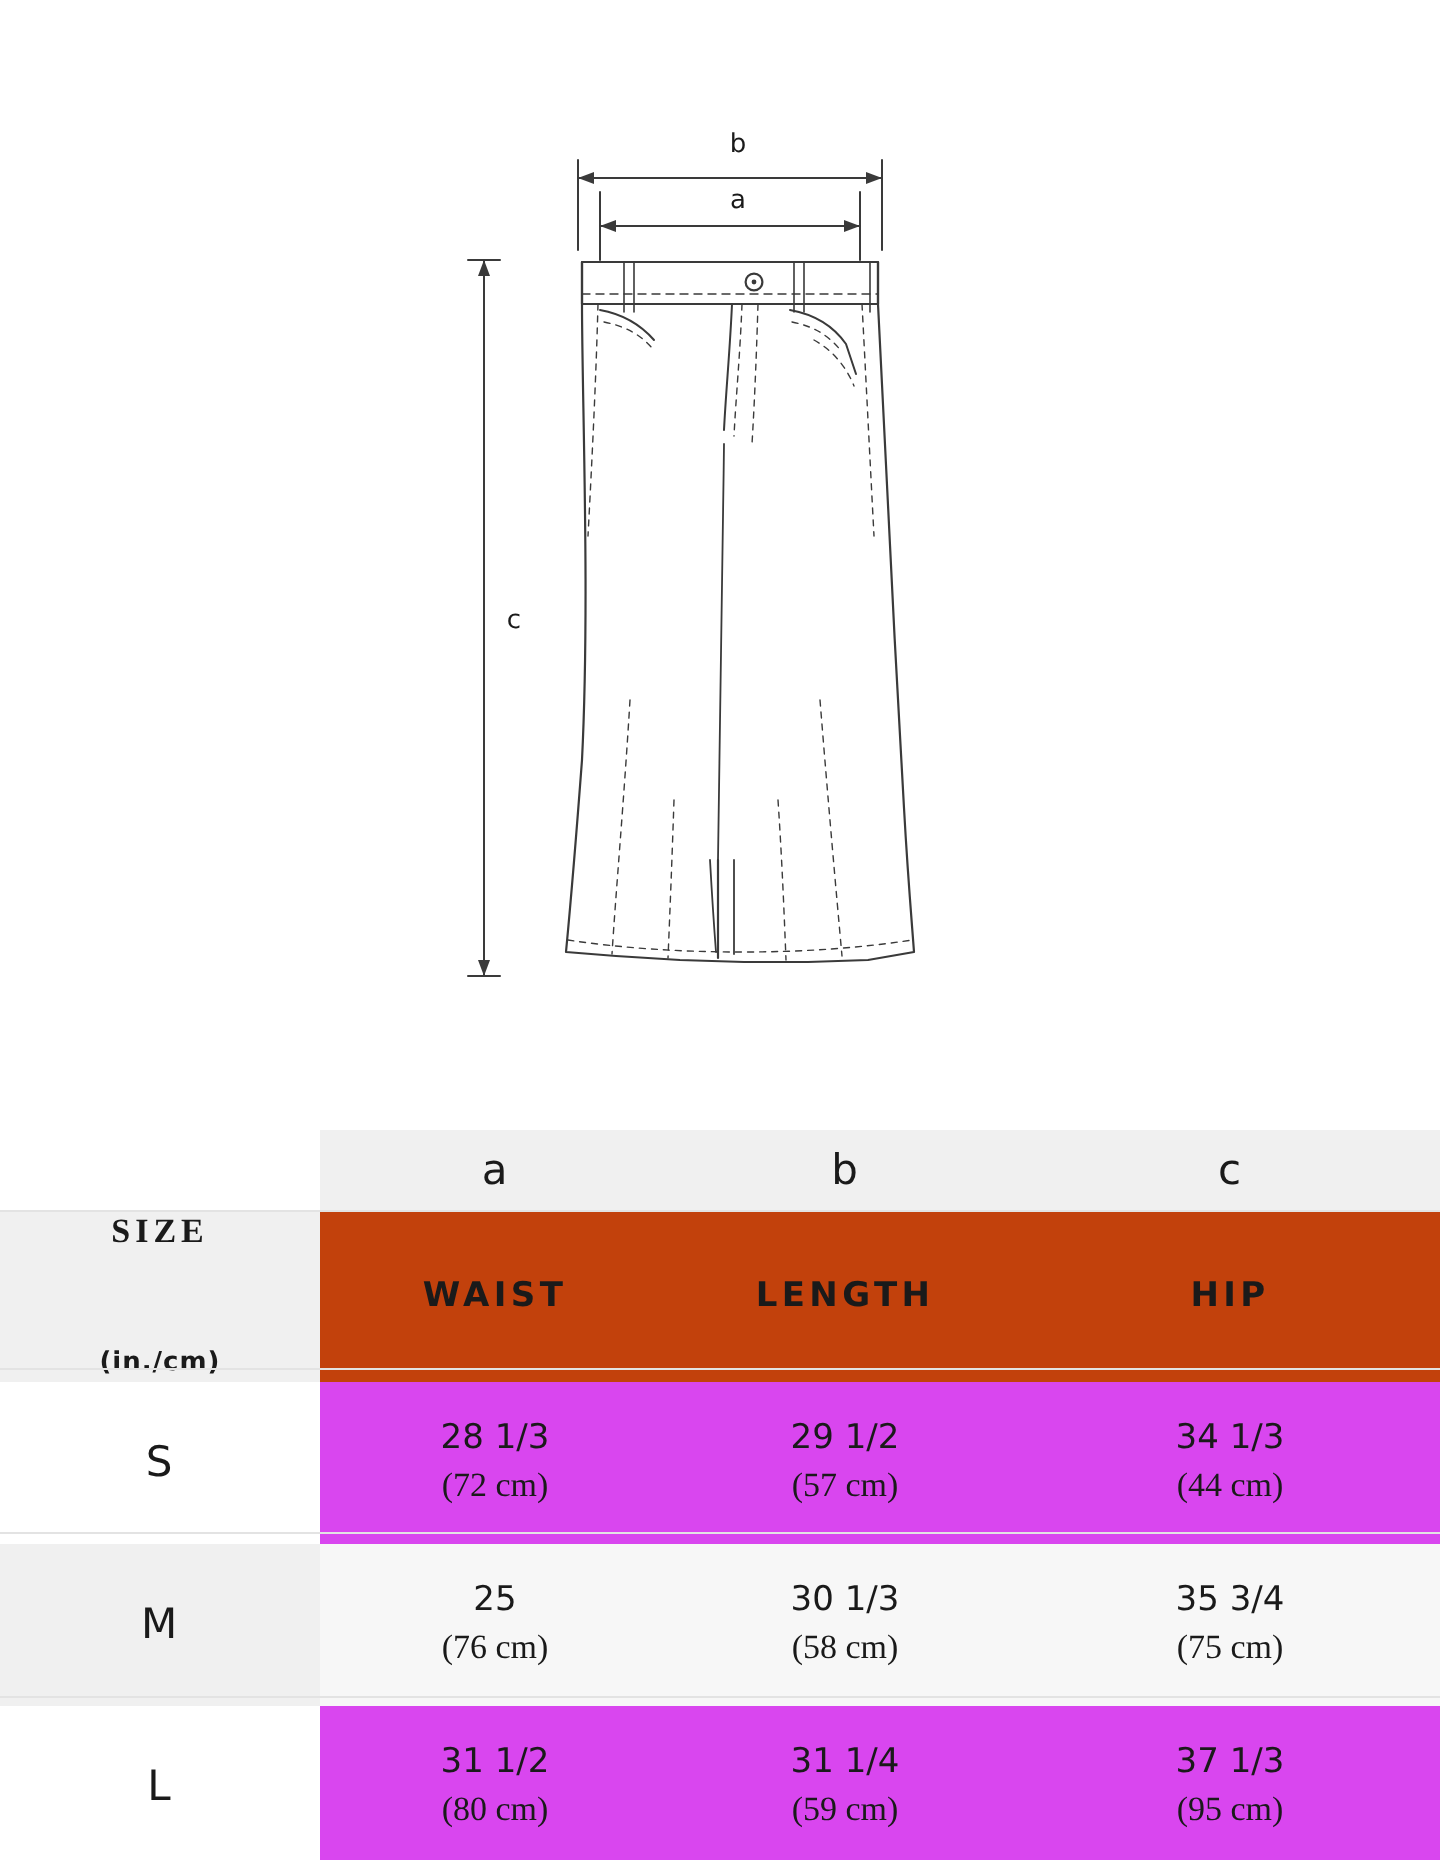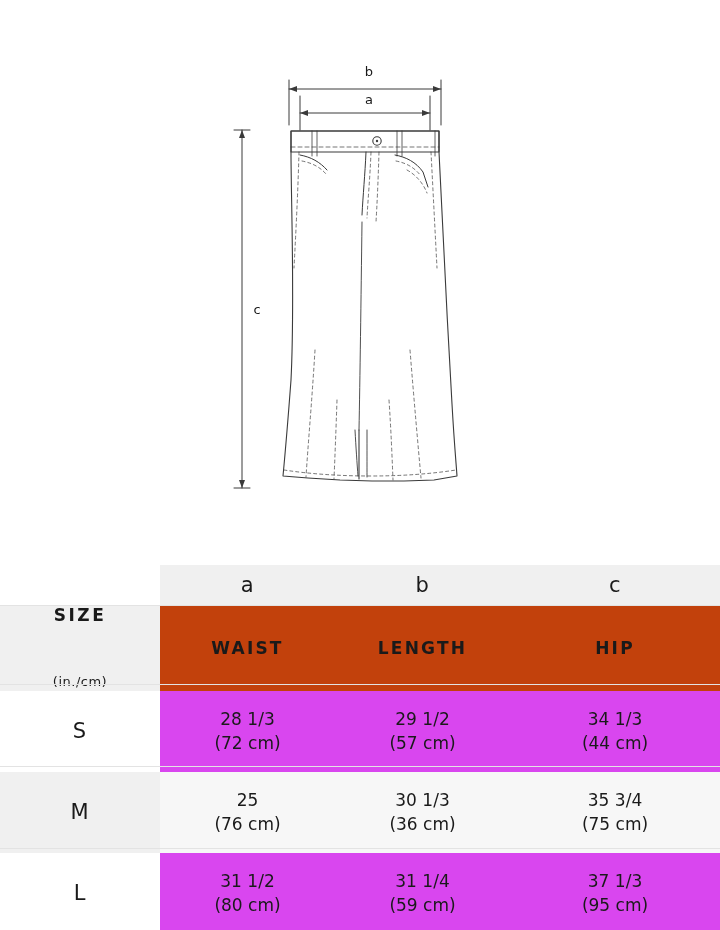--- a/index.html
+++ b/index.html
@@ -76,25 +76,26 @@
   tr.names td.sizecell {
     background: #f0f0f0;
     letter-spacing: 2px;
   }
   .size-label-main {
     display: block;
     font-size: 17px;
     font-weight: bold;
     letter-spacing: 2.5px;
     line-height: 1.25;
+    font-family: Liberation Serif, serif;
   }
   .size-label-sub {
     display: block;
     font-size: 13px;
-    font-weight: normal;
+    font-weight: bold;
     letter-spacing: 0.5px;
     line-height: 1.35;
     margin-top: 47px;
   }
 
   
   tr.datarow td {
     height: 81px;
     font-size: 17px;
     color: #1a1a1a;
@@ -103,21 +104,21 @@
   tr.datarow td.sizecell {
     font-size: 21px;
     letter-spacing: 1px;
   }
   tr.datarow.shade td.sizecell { background: #f0f0f0; }
   tr.datarow.shade td { background: #f7f7f7; }
   tr.datarow.plain td.sizecell { background: #ffffff; }
   tr.datarow.plain td { background: #d946ef; }
 
   .val-in { display: block; }
-  .val-cm { display: block; }
+  .val-cm { display: block; font-family: Liberation Serif, serif; }
 
   .rowline {
     position: absolute;
     left: 0;
     width: 720px;
     height: 1px;
     background: #e3e3e3;
   }
 </style>
 </head>
@@ -245,21 +246,21 @@
       </tr>
 
       <tr class="datarow shade">
         <td class="sizecell">M</td>
         <td>
           <span class="val-in">25</span>
           <span class="val-cm">(76 cm)</span>
         </td>
         <td>
           <span class="val-in">30 1/3</span>
-          <span class="val-cm">(36 cm)</span>
+          <span class="val-cm">(58 cm)</span>
         </td>
         <td>
           <span class="val-in">35 3/4</span>
           <span class="val-cm">(75 cm)</span>
         </td>
       </tr>
 
       <tr class="datarow plain">
         <td class="sizecell">L</td>
         <td>

